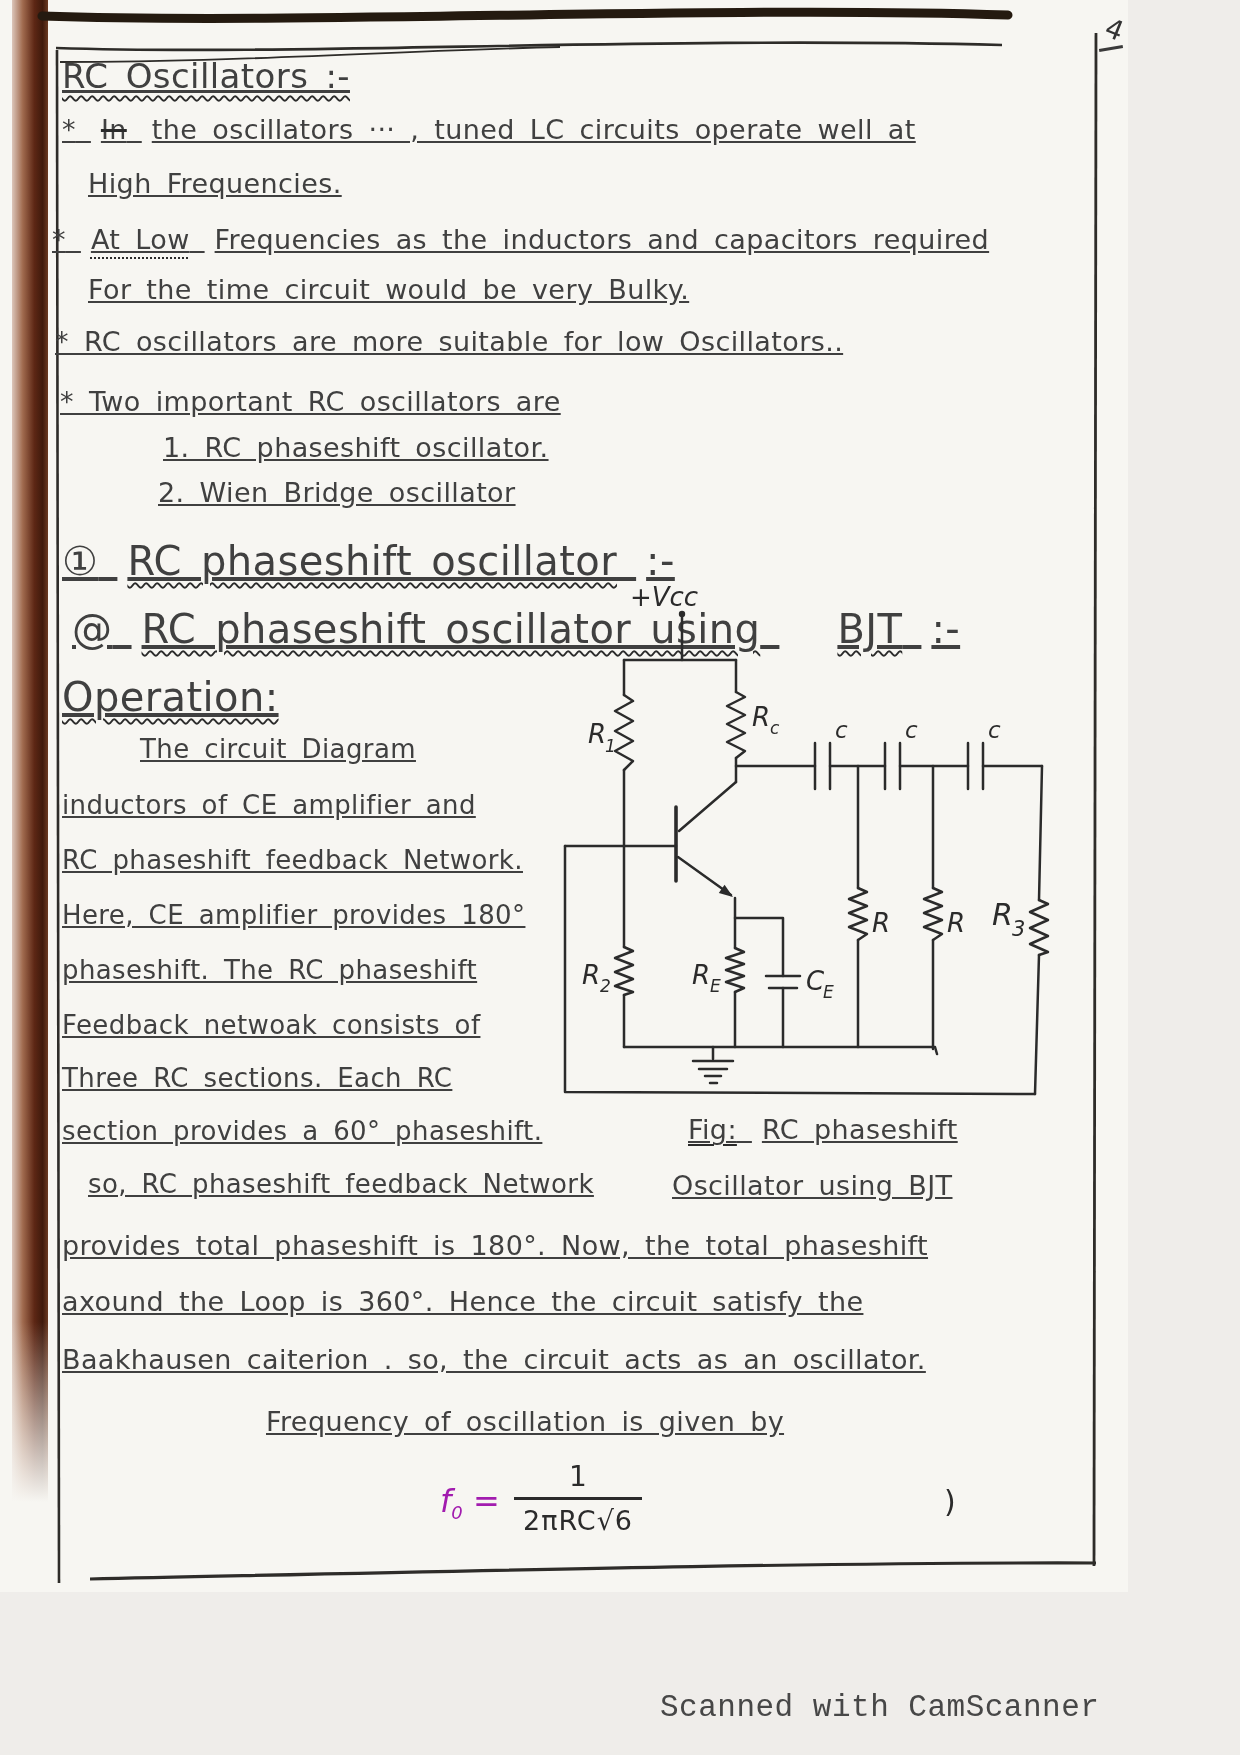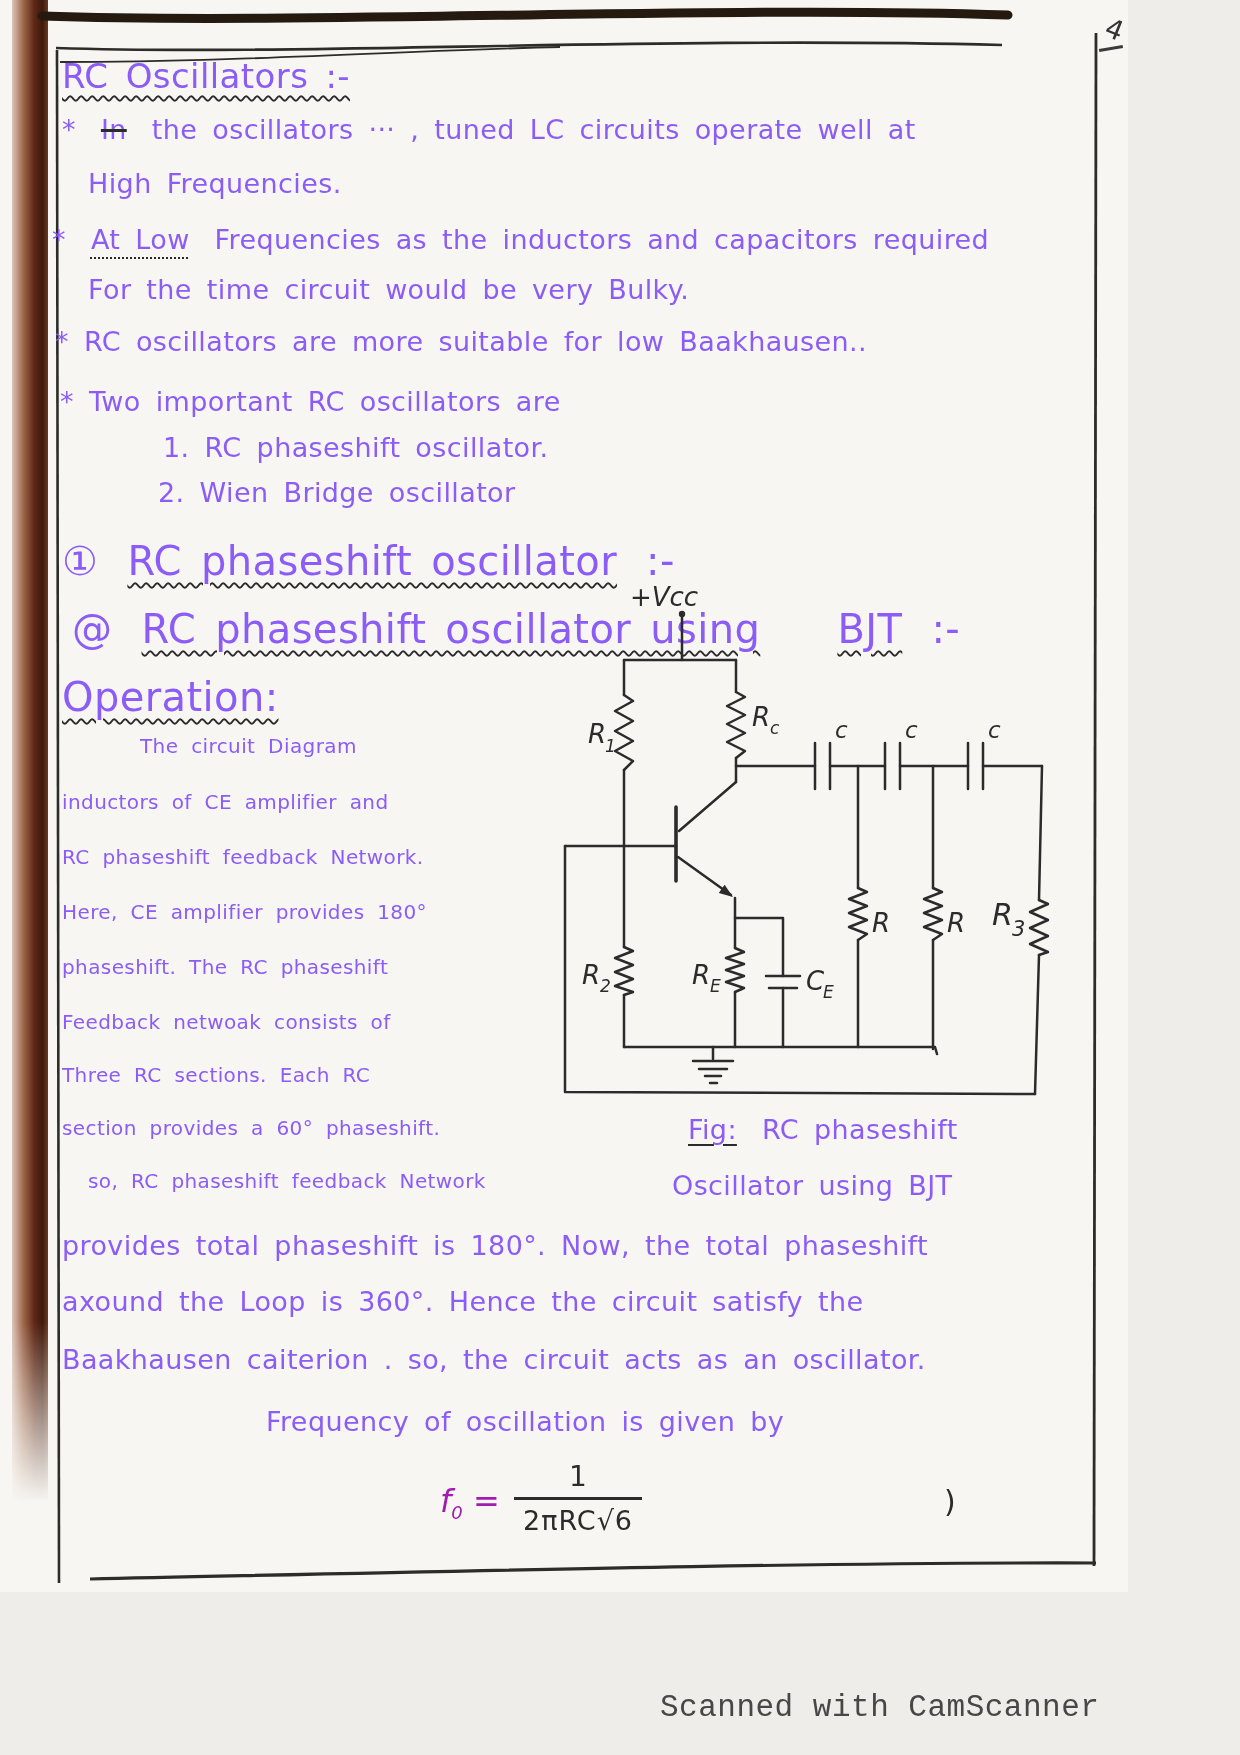--- a/index.html
+++ b/index.html
@@ -3,26 +3,26 @@
 <meta charset="utf-8">
 <style>
   html,body{margin:0;padding:0;}
   body{width:1240px;height:1755px;position:relative;background:#efedea;overflow:hidden;
        font-family:"DejaVu Sans",sans-serif;}
   .paper{position:absolute;left:0;top:0;width:1128px;height:1592px;background:#f7f6f2;}
   .spine{position:absolute;left:12px;top:0;width:36px;height:1502px;
          background:linear-gradient(180deg, rgba(247,246,242,0) 88%, #f7f6f2 100%),
                     linear-gradient(90deg,#dcc6ba 0%,#a06a4e 30%,#5d2715 62%,#3f1a0c 85%,#6b3a22 100%);}
   svg.frame, svg.circuit{position:absolute;pointer-events:none;}
-  .hw{position:absolute;color:#8b5cf6;white-space:nowrap;font-size:27px;
-      word-spacing:6px;letter-spacing:0.4px;}
+  .hw{position:absolute;color:#404040;white-space:nowrap;font-size:27px;
+      word-spacing:6px;letter-spacing:0.4px;text-decoration:underline;}
   .hw .seg{display:inline;}
   .size-title{font-size:34px;}
   .size-h{font-size:40px;}
-  .size-p{font-size:20px;}
+  .size-p{font-size:26px;}
   .wavy{text-decoration:underline wavy #2b2b2b 2px;text-underline-offset:7px;}
   .dotted{text-decoration:underline dotted #2b2b2b 2px;text-underline-offset:8px;}
   .strike{text-decoration:line-through #2b2b2b 2.5px;}
   .usolid{text-decoration:underline #2b2b2b 2px;text-underline-offset:5px;}
   .gap-left{margin-left:58px;}
   .gap-sm{margin-left:10px;}
   .corner-mark{position:absolute;left:1106px;top:14px;font-size:27px;color:#333;
                transform:rotate(22deg);}
   .corner-dash{position:absolute;left:1099px;top:47px;width:24px;height:3px;background:#3a3a3a;
                transform:rotate(-10deg);}
@@ -69,21 +69,21 @@
 </div>
 <div class="hw" style="left:88px;top:168px;">High Frequencies.</div>
 
 <div class="hw" style="left:52px;top:224px;">
   <span class="seg">*</span>
   <span class="seg dotted gap-sm">At Low</span>
   <span class="seg gap-sm">Frequencies as the inductors and capacitors required</span>
 </div>
 <div class="hw" style="left:88px;top:274px;">For the time circuit would be very Bulky.</div>
 
-<div class="hw" style="left:55px;top:326px;">* RC oscillators are more suitable for low Baakhausen..</div>
+<div class="hw" style="left:55px;top:326px;">* RC oscillators are more suitable for low Oscillators..</div>
 <div class="hw" style="left:60px;top:386px;">* Two important RC oscillators are</div>
 
 <div class="hw" style="left:163px;top:432px;">1. RC phaseshift oscillator.</div>
 <div class="hw" style="left:158px;top:477px;">2. Wien Bridge oscillator</div>
 
 <div class="hw size-h" style="left:62px;top:538px;">
   <span class="seg">①</span>
   <span class="seg wavy gap-sm">RC phaseshift oscillator</span>
   <span class="seg gap-sm">:-</span>
 </div>

